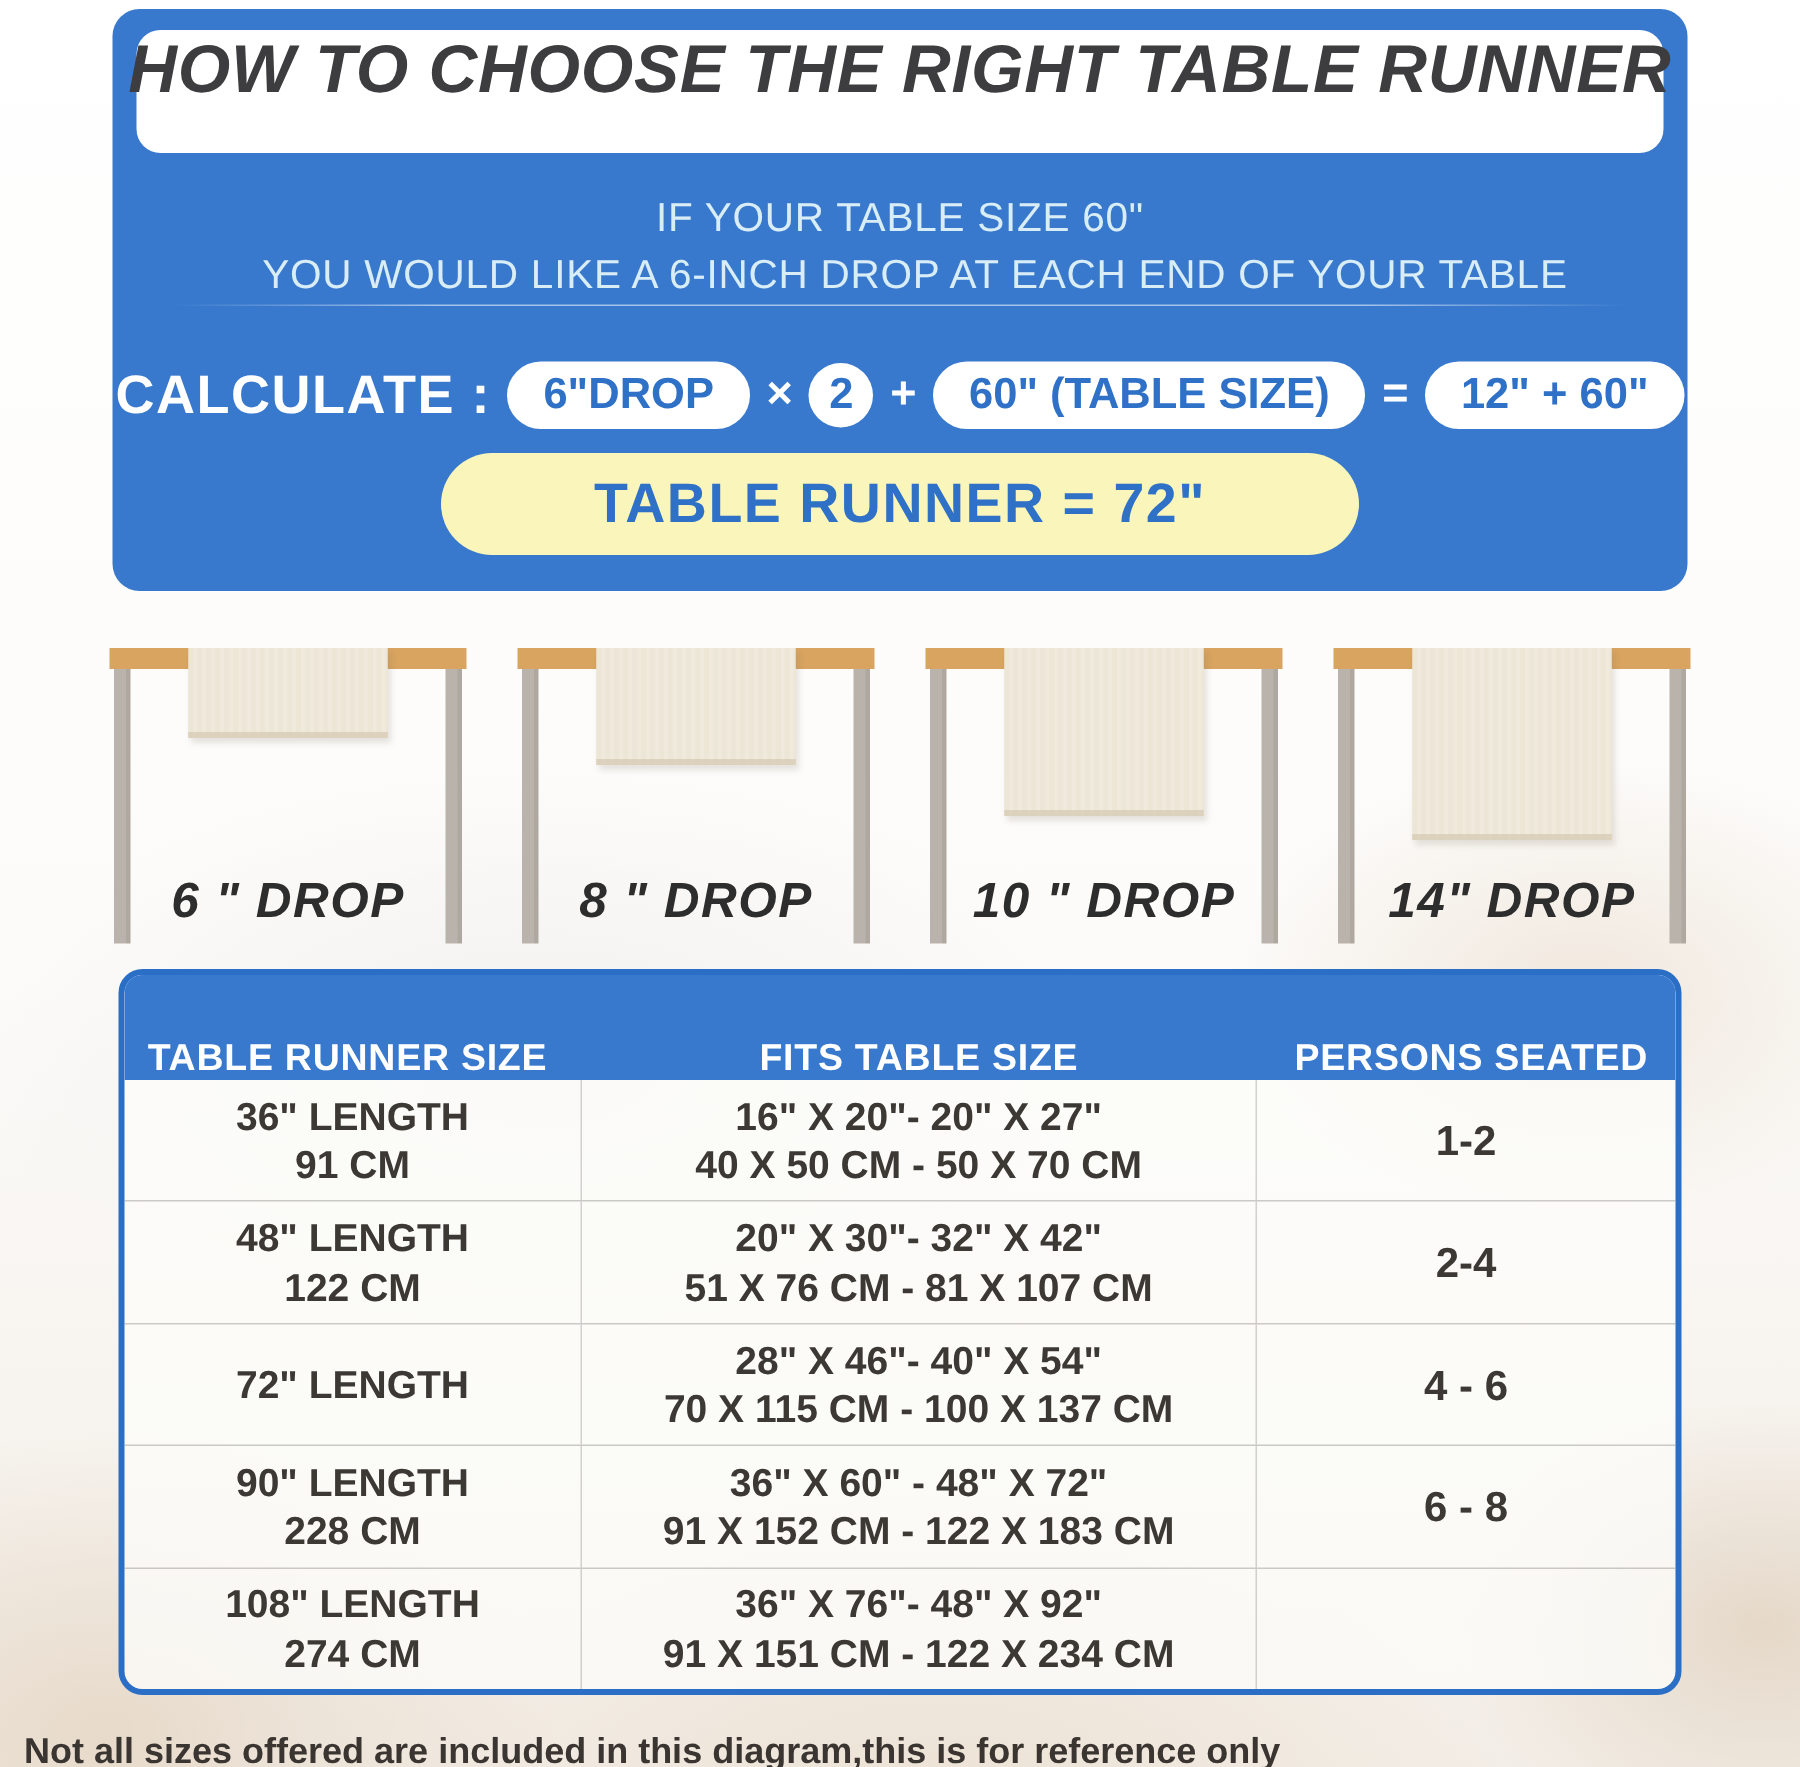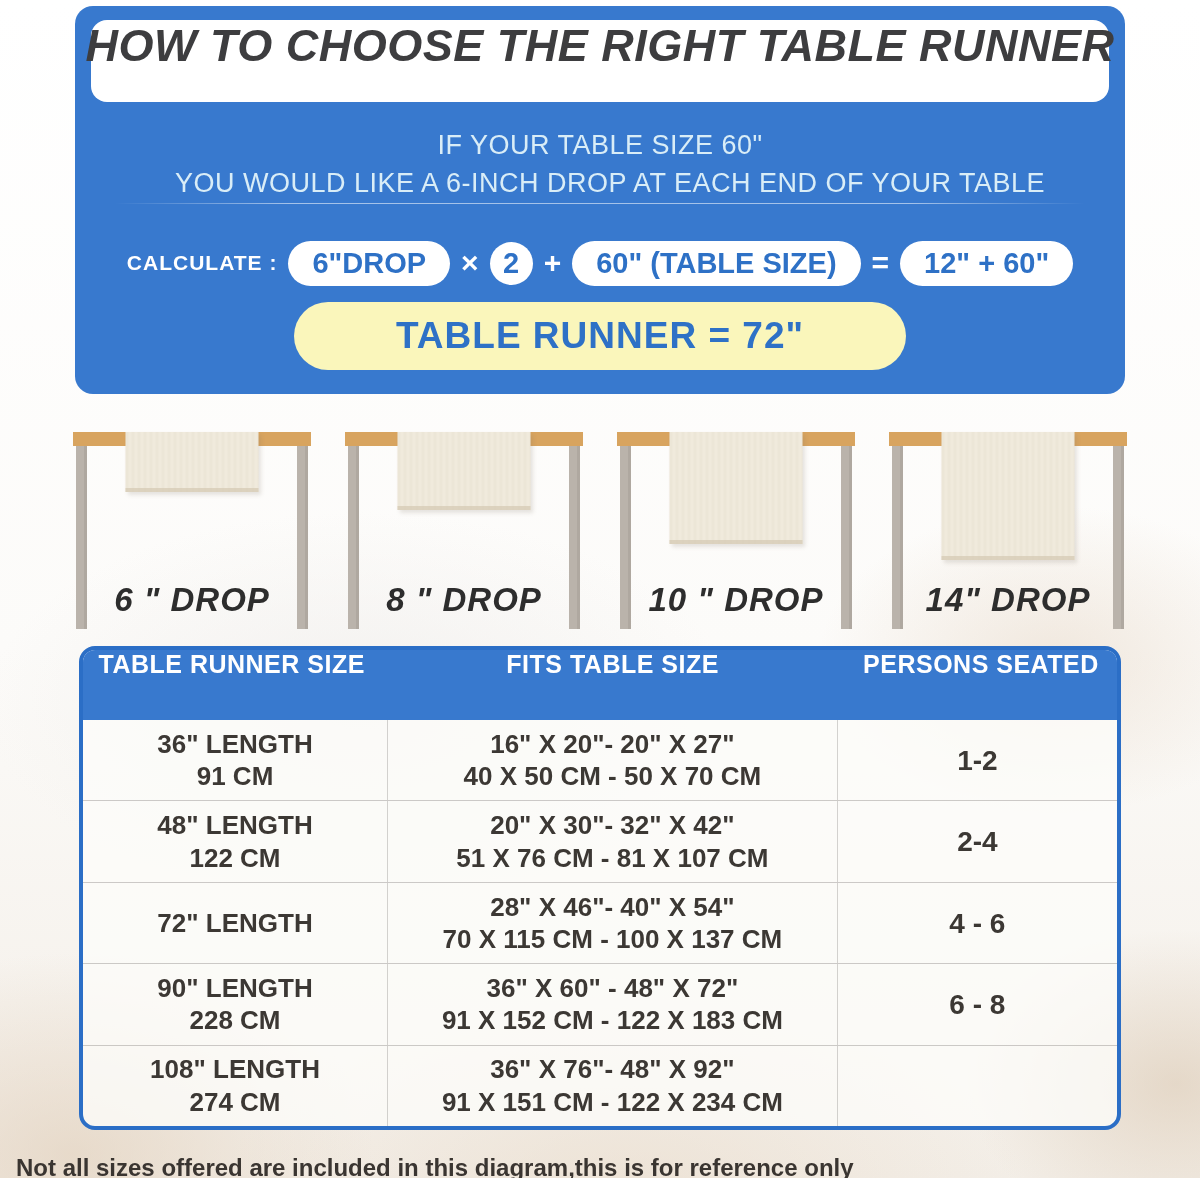--- a/index.html
+++ b/index.html
@@ -47,21 +47,21 @@
   .hero-divider{
     position:absolute;top:197px;left:40px;right:40px;height:1px;
     background:linear-gradient(90deg, rgba(255,255,255,0) 0%, rgba(255,255,255,0.55) 18%, rgba(255,255,255,0.55) 82%, rgba(255,255,255,0) 100%);
   }
   .calc-row{
     position:absolute;top:231px;left:0;right:0;height:52px;
     display:flex;align-items:center;justify-content:center;gap:11px;
     white-space:nowrap;
   }
   .calc-label{
-    color:#ffffff;font-weight:800;font-size:21px;letter-spacing:1px;
+    color:#ffffff;font-weight:800;font-size:36px;letter-spacing:1px;
   }
   .pill{
     background:#ffffff;color:var(--pill-blue,#2e71c6);
     font-weight:800;font-size:29px;
     padding:8px 24px;border-radius:30px;line-height:1;
   }
   .pill.circle{
     width:27px;height:27px;padding:8px;border-radius:50%;
     display:flex;align-items:center;justify-content:center;
   }
@@ -114,21 +114,21 @@
     position:absolute;left:79px;top:646px;width:1042px;height:484px;
     box-sizing:border-box;
     border:4px solid #2b6ec6;border-radius:16px;
     background:rgba(253,252,250,0.78);
     overflow:hidden;
     display:flex;flex-direction:column;
   }
   .thead{
     background:var(--blue,#3879CE);
     height:70px;flex:0 0 70px;
-    display:flex;align-items:flex-start;gap:13px;
+    display:flex;align-items:flex-end;gap:13px;
   }
   .th{
     color:#ffffff;font-weight:800;font-size:25px;letter-spacing:0.5px;
     text-align:center;
   }
   .c1{width:29.5%;}
   .c2{width:43.5%;}
   .c3{width:27%;}
   .tbody{flex:1;display:flex;flex-direction:column;}
   .trow{flex:1;display:flex;align-items:center;}

